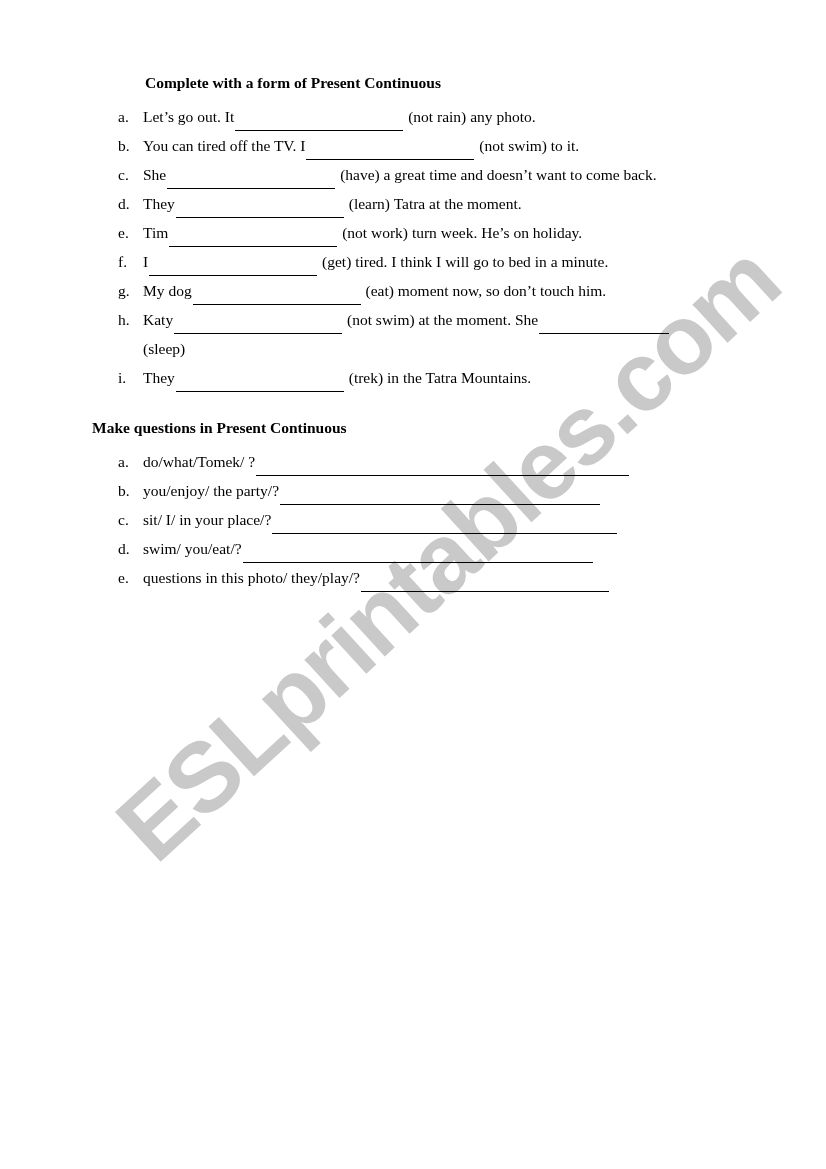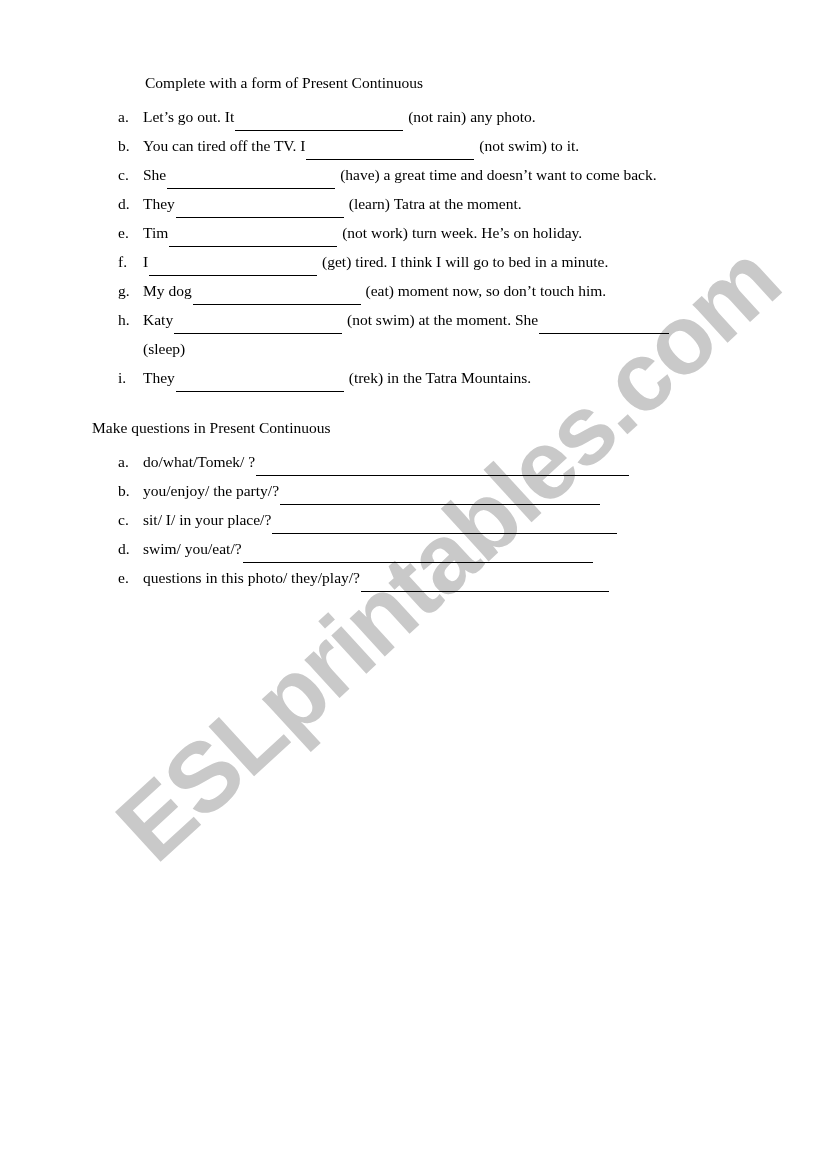--- a/index.html
+++ b/index.html
@@ -52,21 +52,21 @@
 
   .section {
     position: absolute;
     left: 0;
     width: 826px;
   }
   #section-1 { top: 74px; }
   #section-2 { top: 419px; }
 
   .section-heading {
-    font-weight: normal;
+    font-weight: bold;
     font-size: 15.5px;
     line-height: 18px;
     margin: 0 0 10px 0;
     padding-left: 145px;
     letter-spacing: 0px;
   }
   #section-2 .section-heading { padding-left: 92px; }
 
   ol.items {
     list-style: none;

